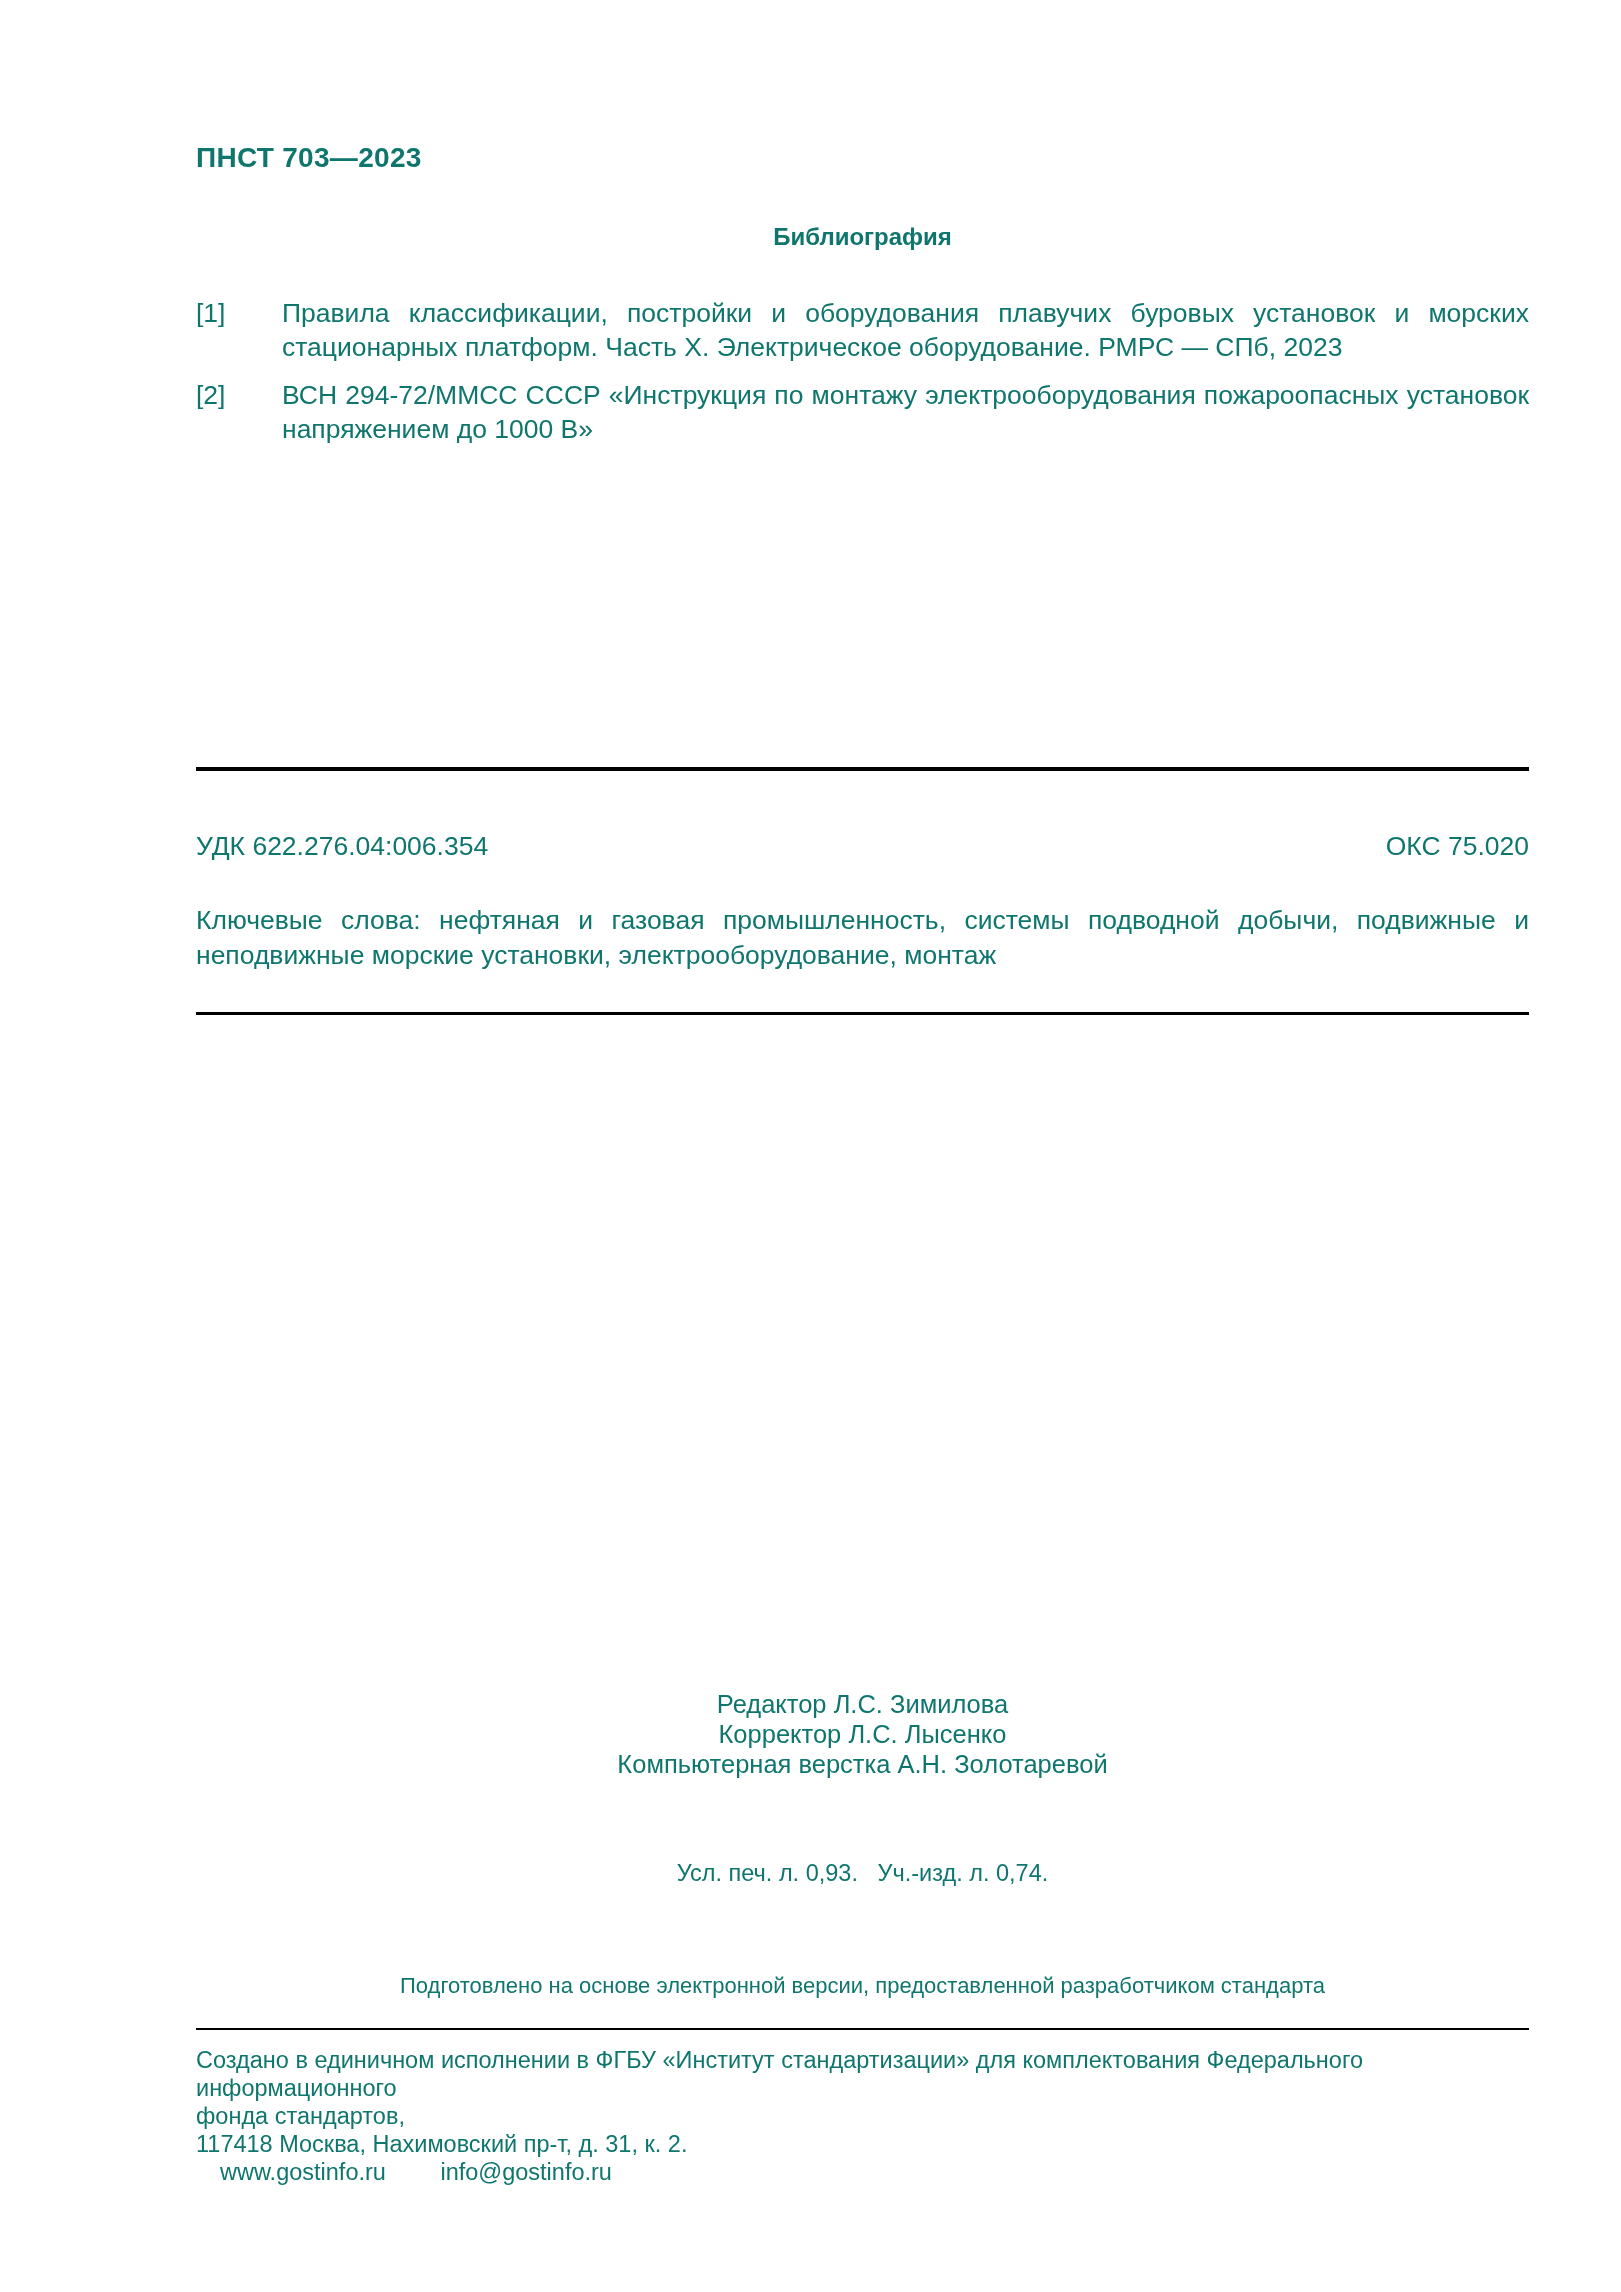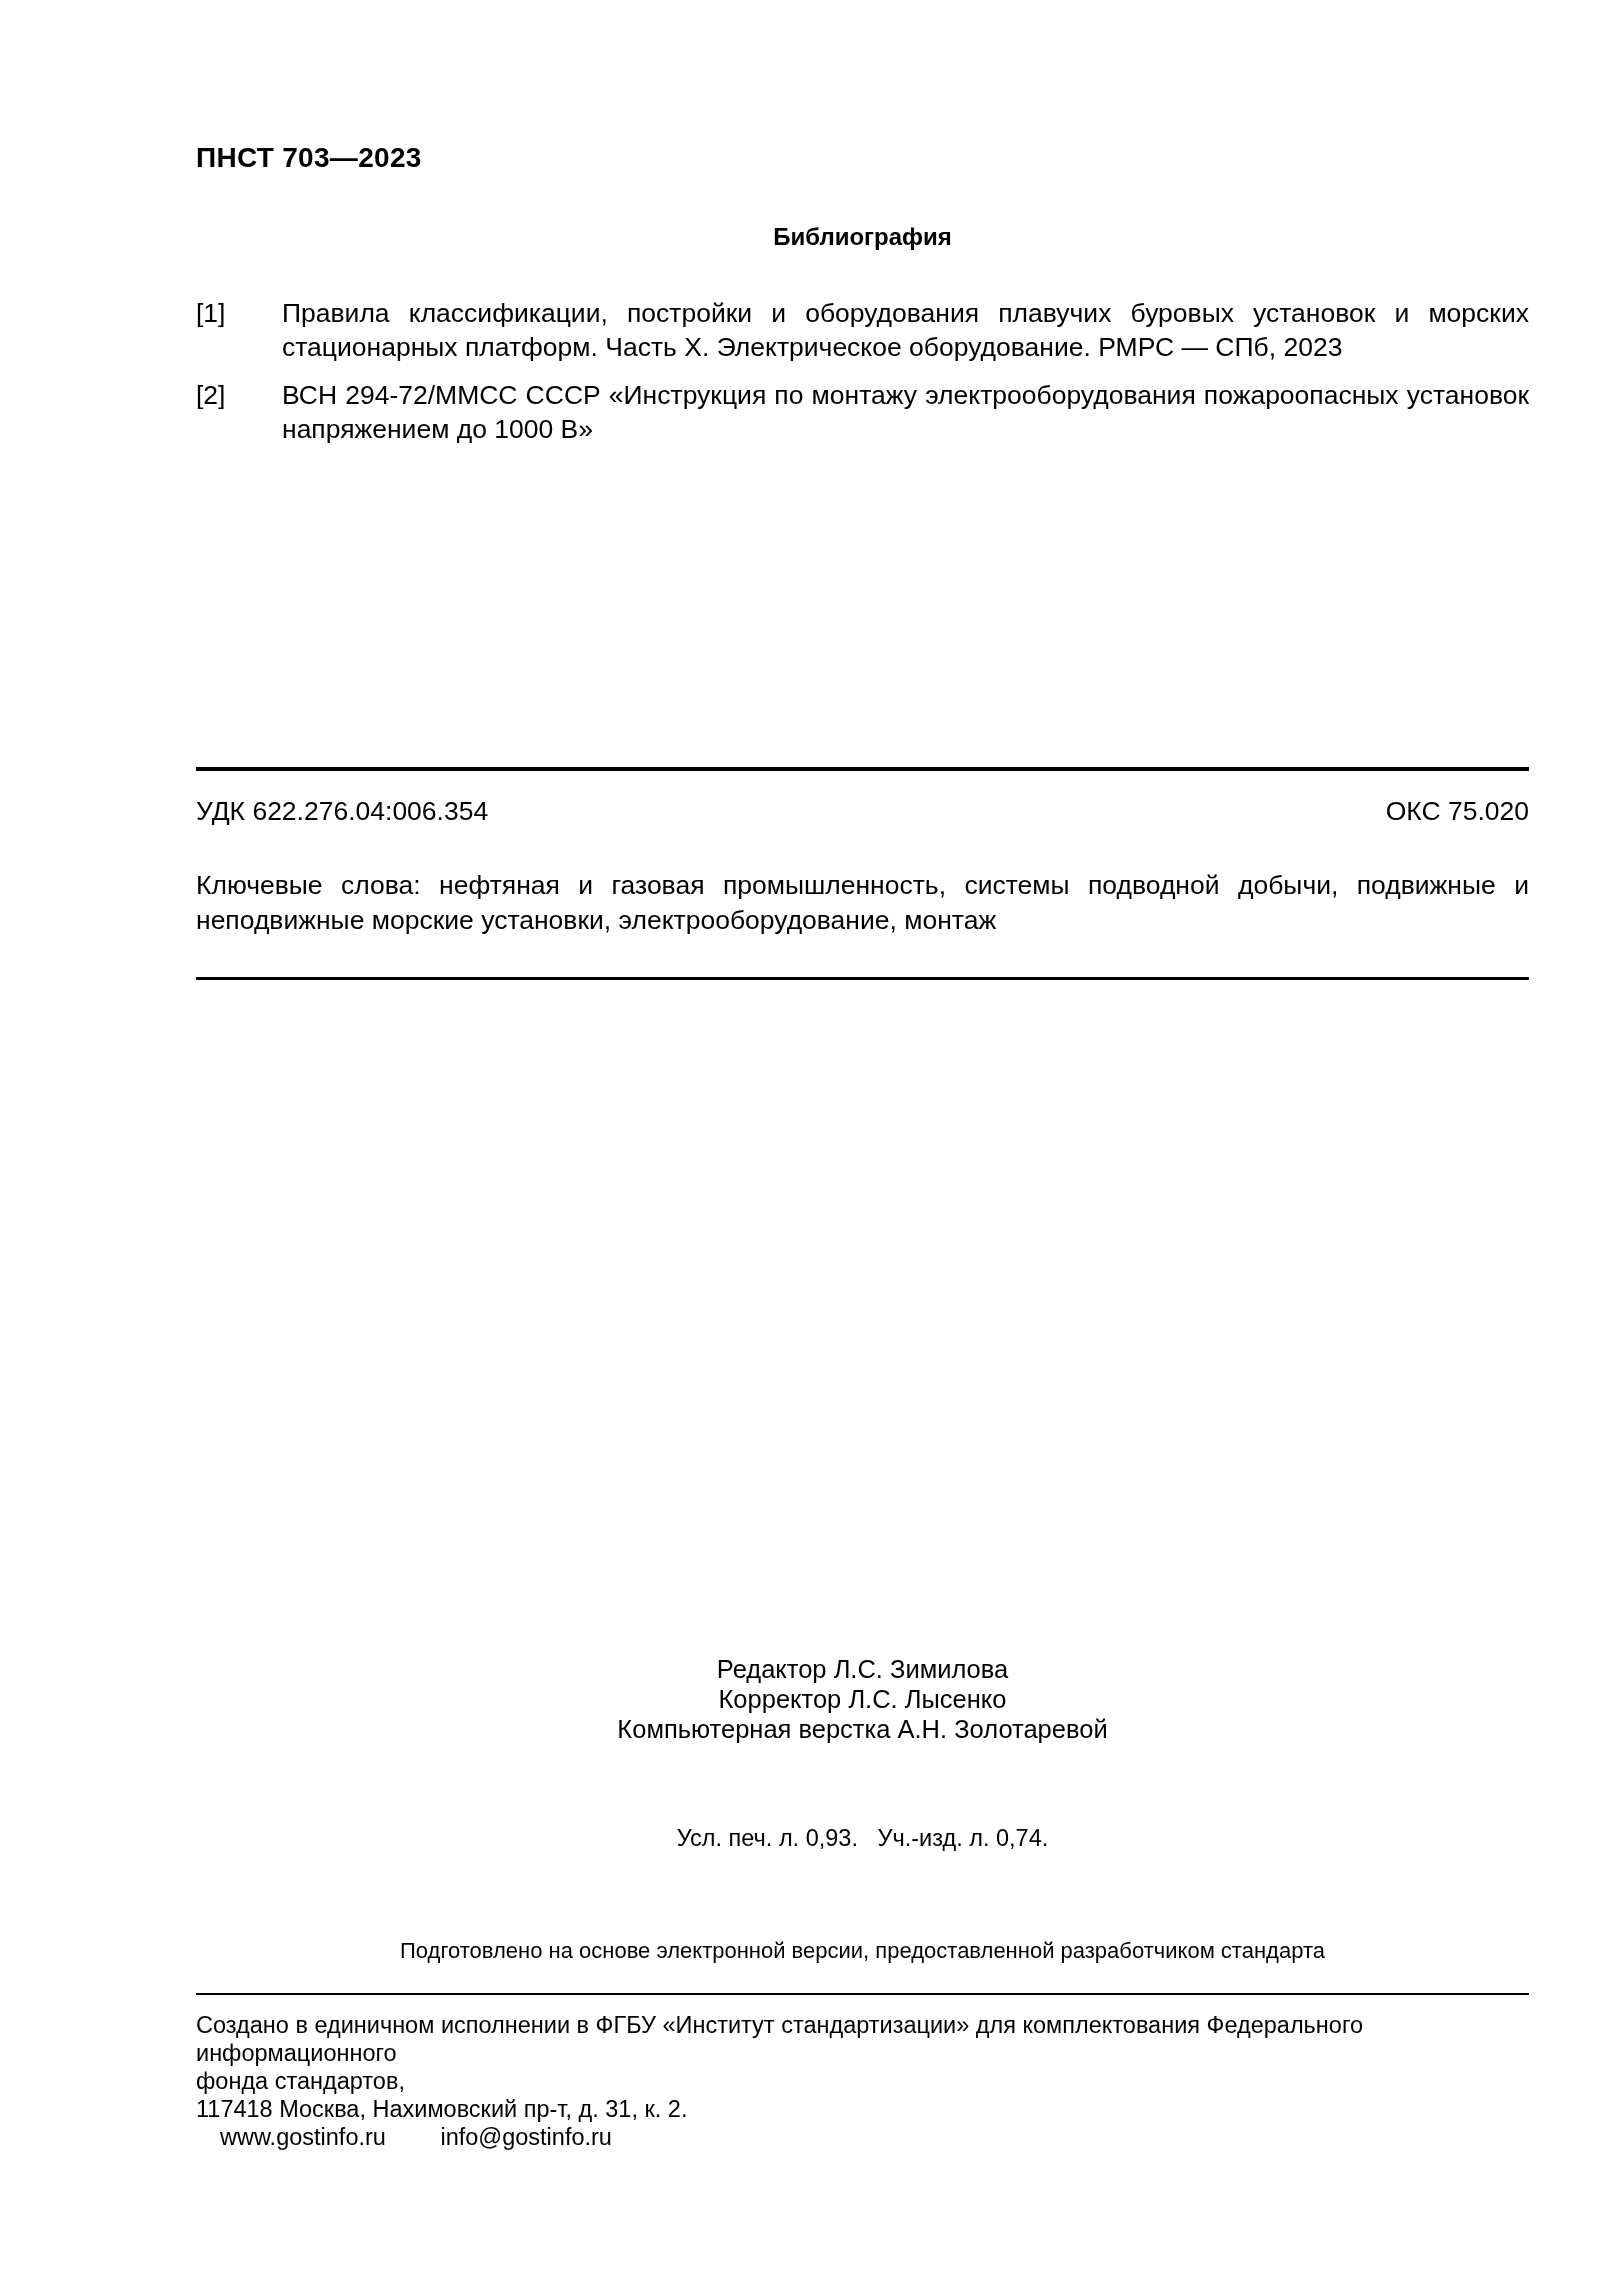--- a/index.html
+++ b/index.html
@@ -2,21 +2,21 @@
 <html><head>
 <meta charset="utf-8">
 <style>
   * { box-sizing: border-box; }
   html, body { margin: 0; padding: 0; background: #ffffff; }
   .page {
     position: relative;
     width: 1621px;
     height: 2293px;
     background: #ffffff;
-    color: #000000;
+    color: #0f766e;
     font-family: "Liberation Sans", sans-serif;
     overflow: hidden;
   }
   .content {
     position: absolute;
     left: 196px;
     right: 92px;
     top: 0;
   }
   .doc-code {
@@ -55,21 +55,21 @@
   }
   .rule-1 { margin-top: 321px; }
   .rule-2 { margin-top: 39px; }
   .rule-thin {
     height: 2px;
     background: #000000;
     border: none;
     margin-top: 29px;
   }
   .codes-row {
-    margin-top: 25px;
+    margin-top: 60px;
     display: flex;
     justify-content: space-between;
     font-size: 26.5px;
   }
   .keywords {
     margin-top: 41px;
     font-size: 26.5px;
     line-height: 35px;
     text-align: justify;
   }

